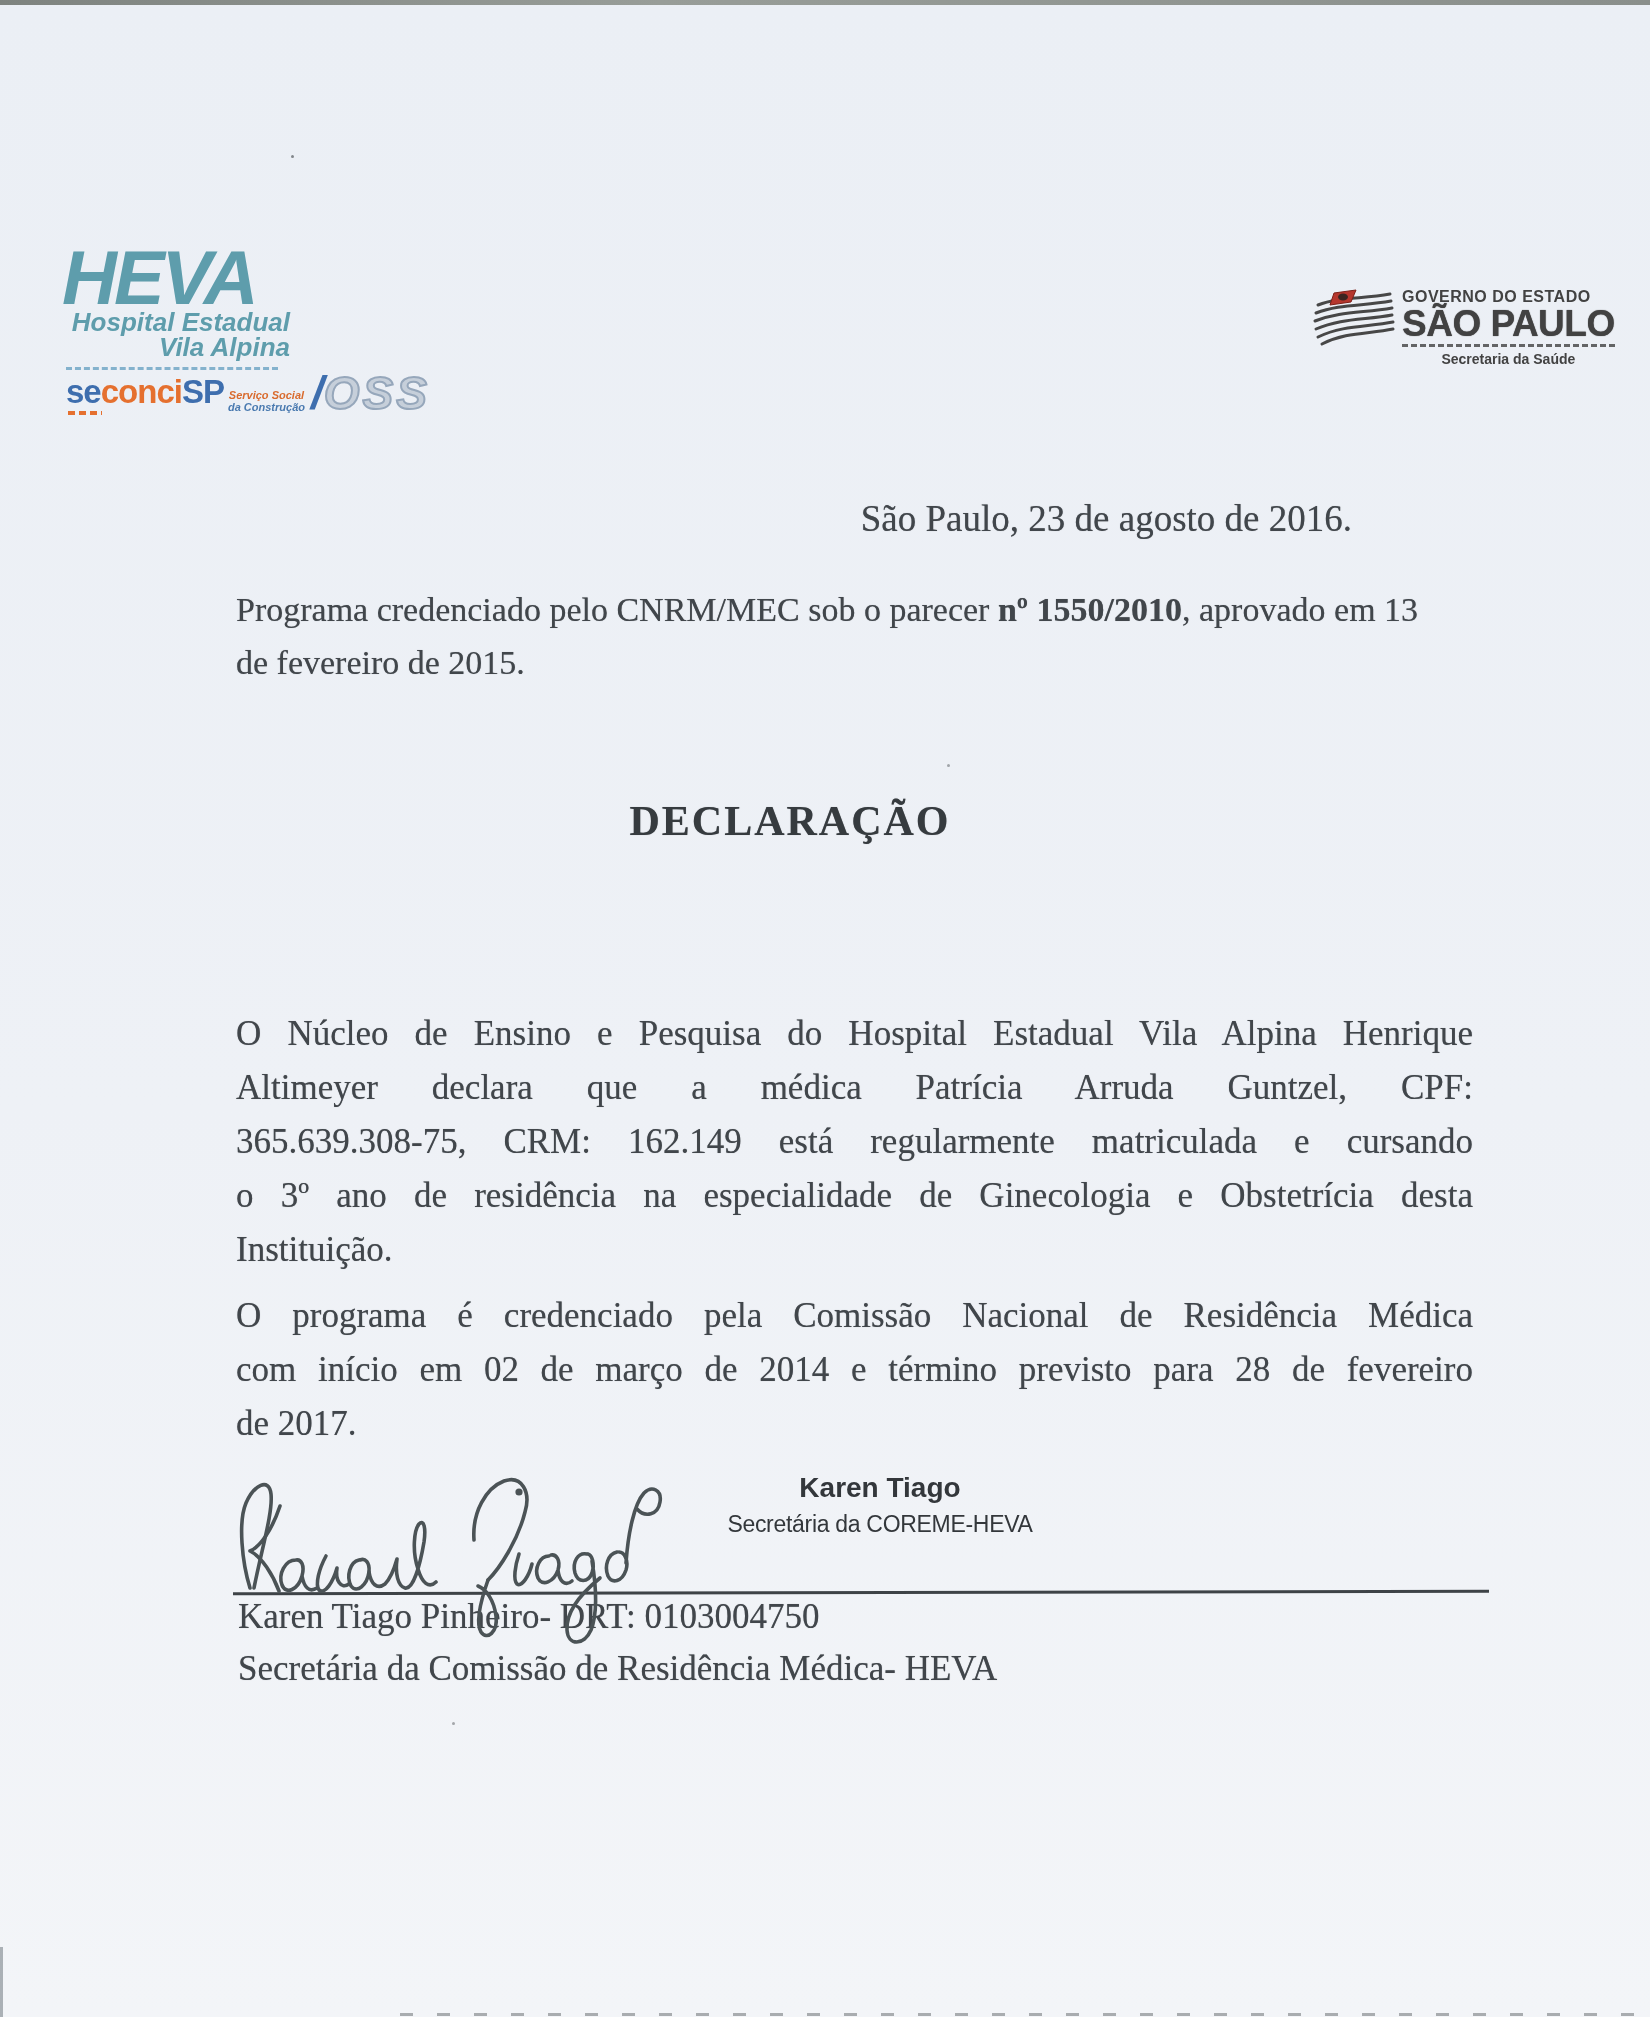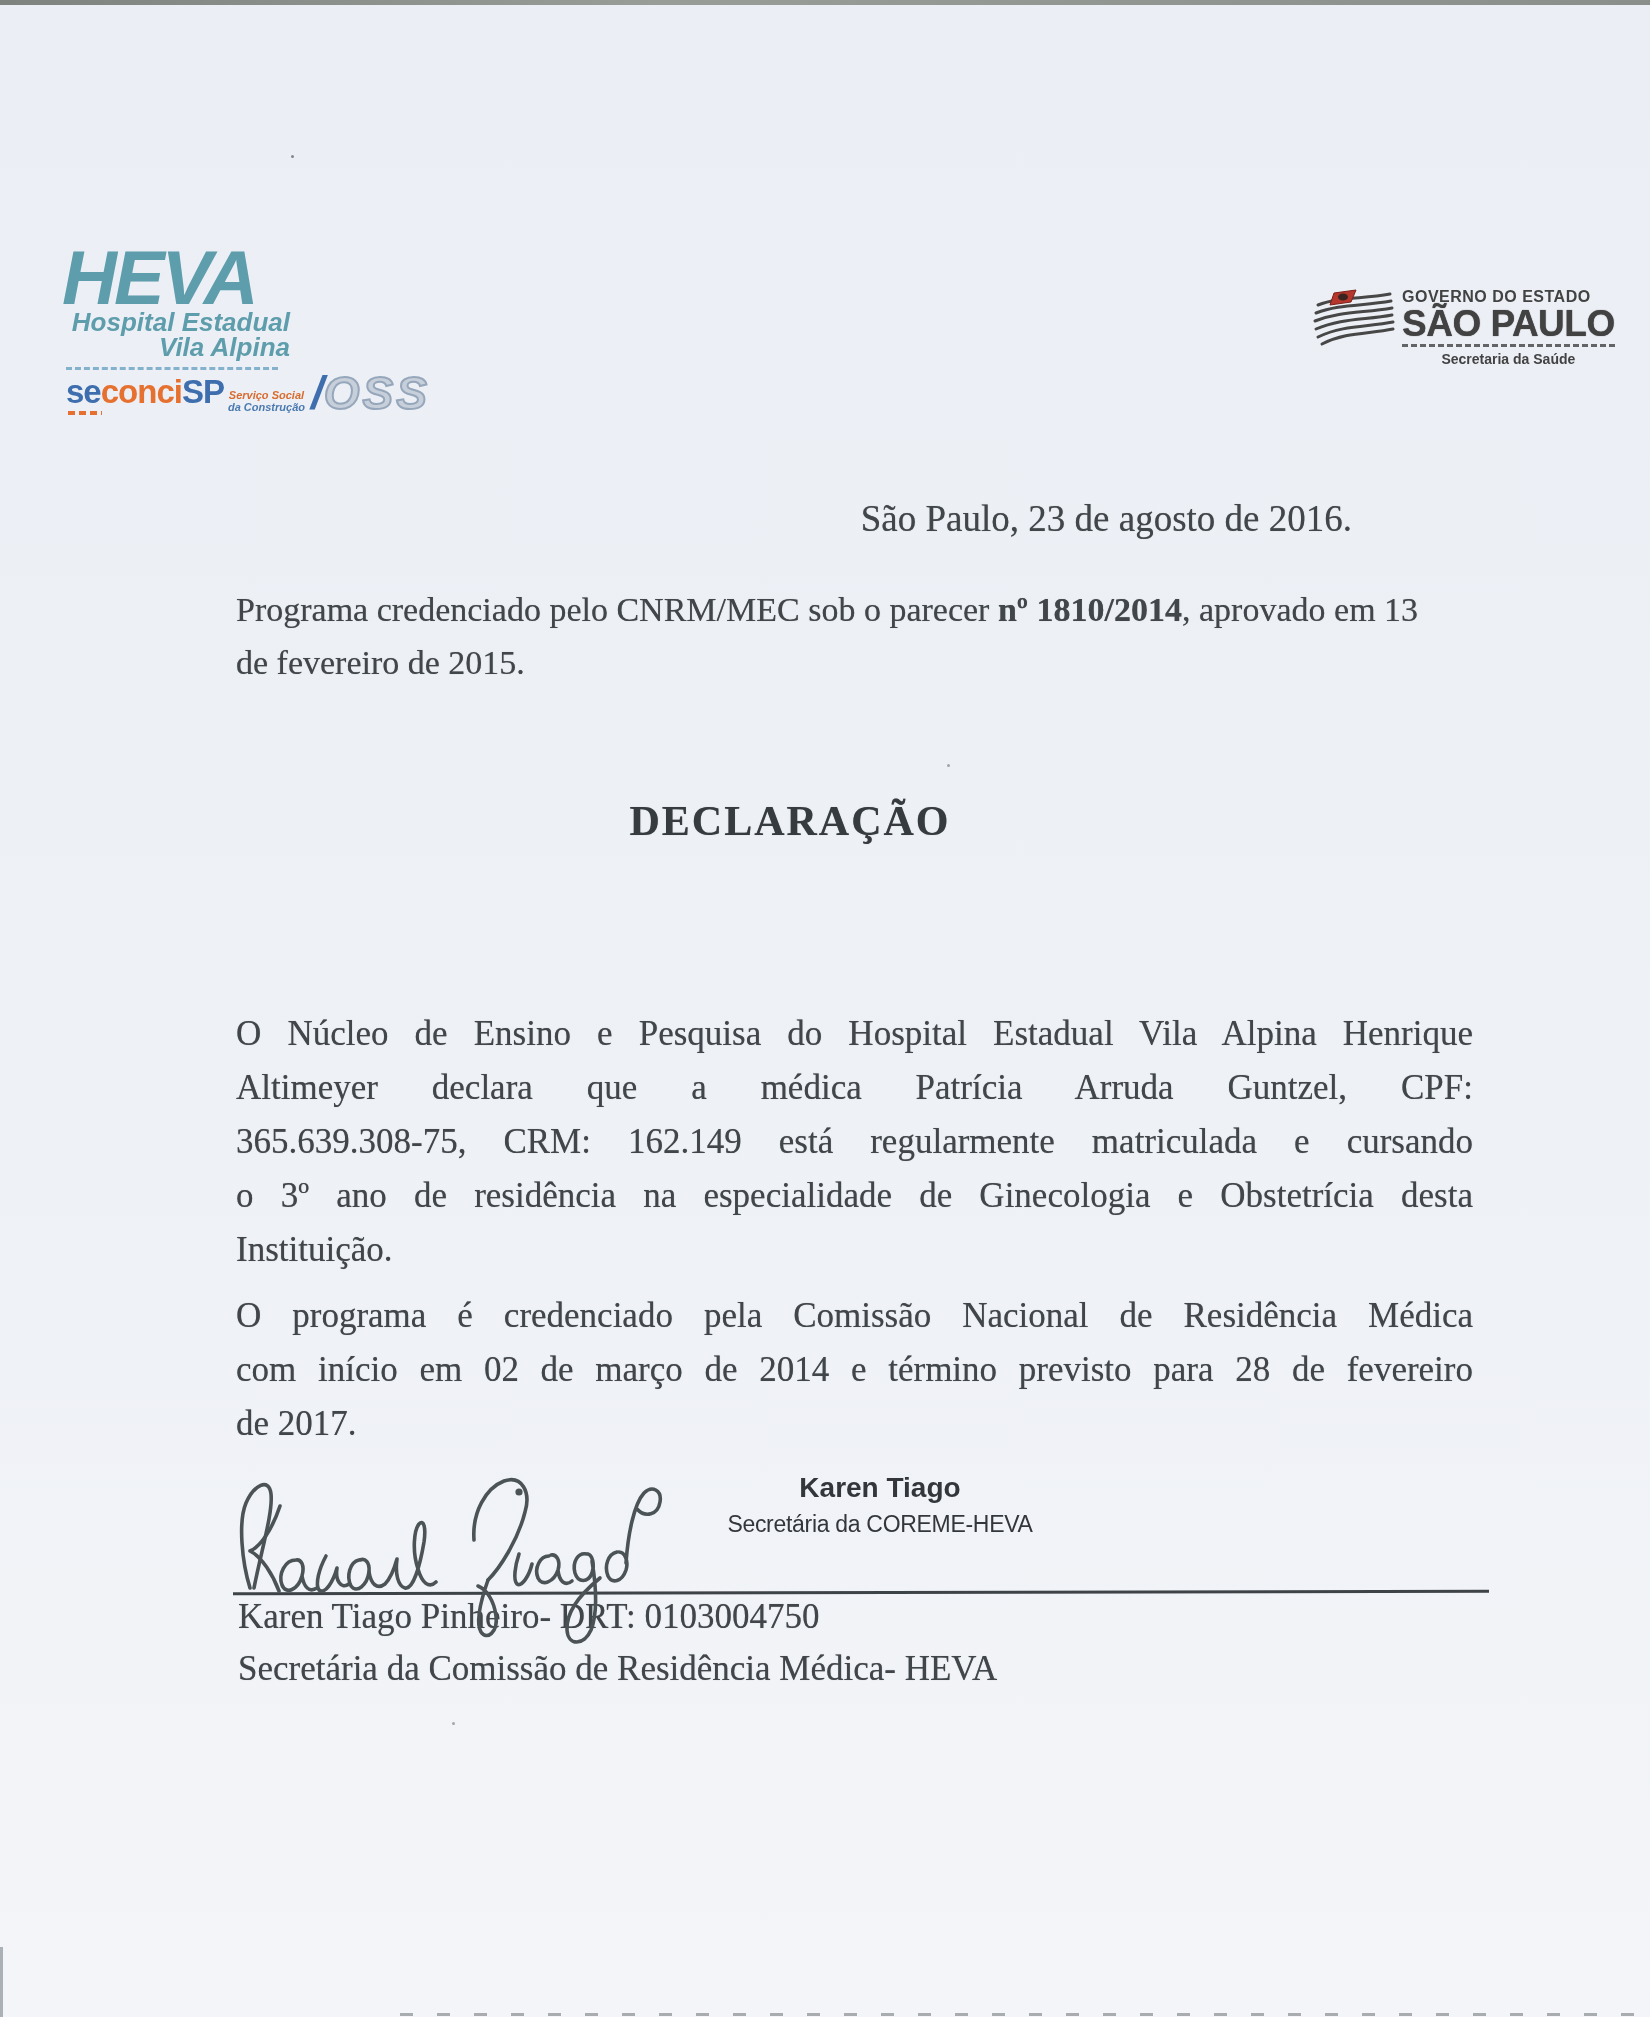--- a/index.html
+++ b/index.html
@@ -104,21 +104,21 @@
         <div style="color:#4a7ab0;">da Construção</div>
       </div>
       <div class="seconci-slash" style="color:#3e6eae;">/</div>
       <div class="seconci-oss">OSS</div>
     </div>
   </div>
 
   <div class="abs date-line soft">São Paulo, 23 de agosto de 2016.</div>
 
   <div class="abs accreditation soft">
-    <span>Programa credenciado pelo CNRM/MEC sob o parecer </span><b>nº 1810/2014</b><span>, aprovado em 13</span><br>
+    <span>Programa credenciado pelo CNRM/MEC sob o parecer </span><b>nº 1550/2010</b><span>, aprovado em 13</span><br>
     <span>de fevereiro de 2015.</span>
   </div>
 
   <div class="abs doc-title soft">DECLARAÇÃO</div>
 
   <div class="abs bodyblock p1 soft">
     <div class="just">O Núcleo de Ensino e Pesquisa do Hospital Estadual Vila Alpina Henrique</div>
     <div class="just">Altimeyer declara que a médica Patrícia Arruda Guntzel, CPF:</div>
     <div class="just">365.639.308-75, CRM: 162.149 está regularmente matriculada e cursando</div>
     <div class="just">o 3º ano de residência na especialidade de Ginecologia e Obstetrícia desta</div>

